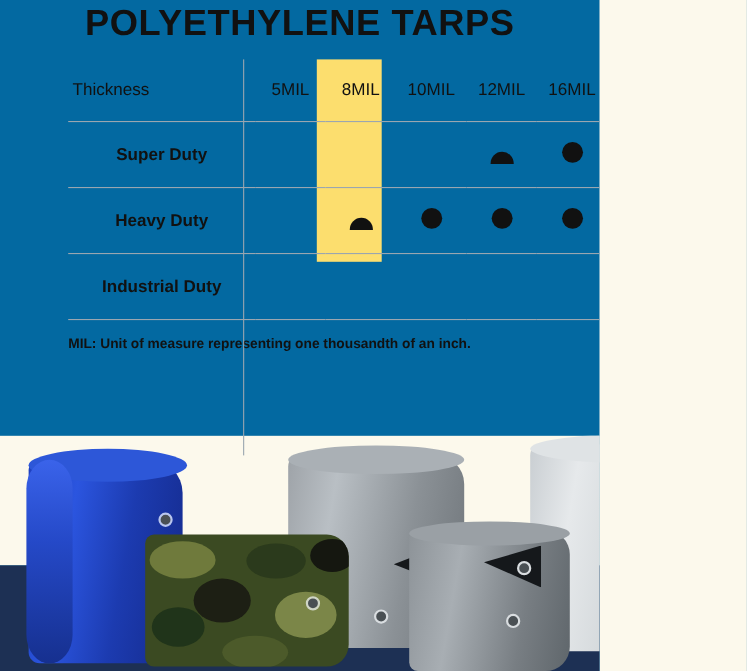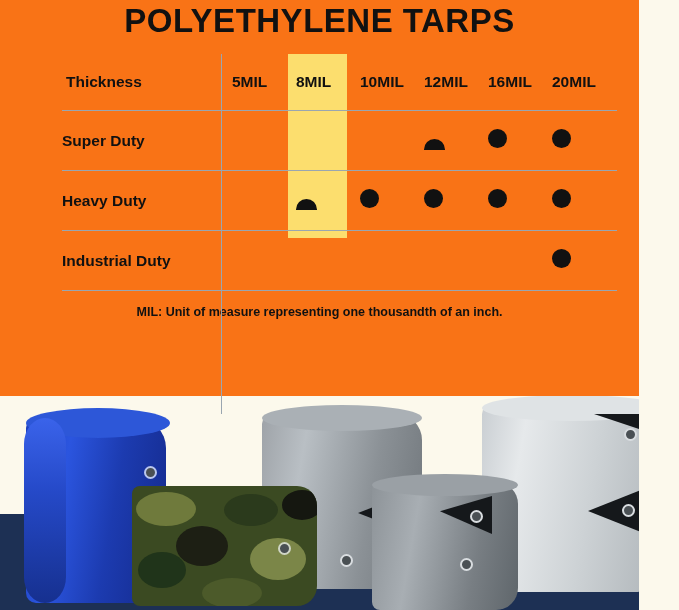--- a/index.html
+++ b/index.html
@@ -9,23 +9,23 @@
   body {
     width: 679px;
     height: 610px;
     background: #FCF9EC;
     font-family: "Liberation Sans", sans-serif;
     overflow: hidden;
     position: relative;
   }
   .page {
     position: relative;
-    width: 639px;
+    width: 545px;
     height: 610px;
-    background: #f97316;
+    background: #0369a1;
     overflow: hidden;
   }
   .title {
     text-align: center;
     font-size: 33px;
     font-weight: bold;
     letter-spacing: 0.5px;
     color: #111111;
     padding-top: 2px;
     margin: 0 0 14px 0;
@@ -38,36 +38,36 @@
   table.matrix {
     border-collapse: collapse;
     width: 551px;
     table-layout: fixed;
     position: relative;
     z-index: 2;
   }
   table.matrix td, table.matrix th {
     border: 0;
     padding: 0;
-    text-align: left;
+    text-align: center;
     vertical-align: middle;
   }
   .hl-col {
     position: absolute;
     top: 0;
     left: 226px;
     width: 59px;
     height: 184px;
     background: #FCDE6E;
     z-index: 1;
   }
   tr.hdr th {
     height: 56px;
     font-size: 15.5px;
-    font-weight: bold;
+    font-weight: normal;
     color: #111111;
     border-bottom: 1px solid #9aa6b0;
   }
   tr.hdr th.rowlabel {
     text-align: left;
     padding-left: 4px;
     font-size: 15.5px;
   }
   tr.datarow td {
     height: 59px;
@@ -107,21 +107,20 @@
     border-radius: 21px 21px 0 0;
     background: #111111;
     vertical-align: middle;
     margin-top: 6px;
   }
   .footnote {
     margin: 14px 62px 0 62px;
     font-size: 12.5px;
     font-weight: bold;
     color: #111111;
-    text-align: center;
   }
   .photo {
     position: absolute;
     left: 0;
     top: 396px;
     width: 679px;
     height: 214px;
     overflow: hidden;
   }
   .photo-bg-top {

